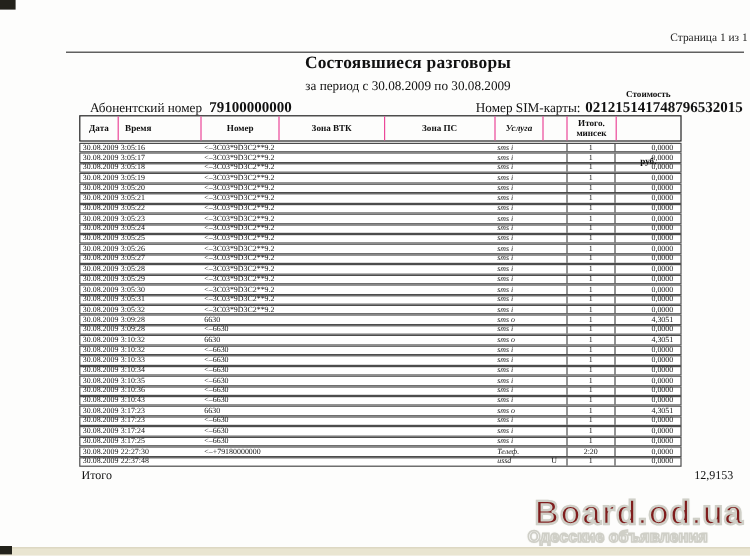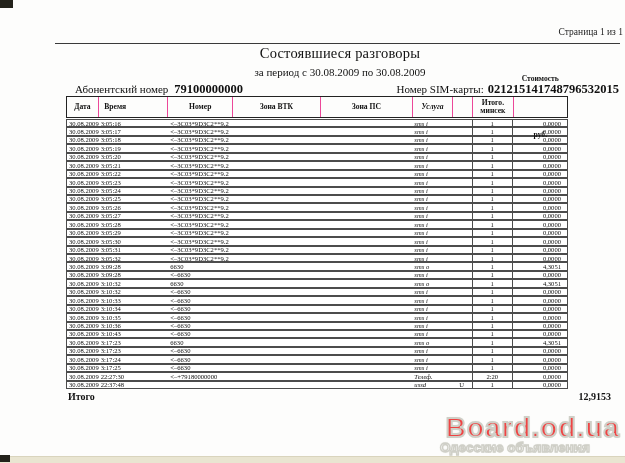--- a/index.html
+++ b/index.html
@@ -8,21 +8,21 @@
   .sheet { position:absolute; inset:0; background:#fdfdfc; }
 
   .corner-mark { position:absolute; background:#23221b; }
   .corner-tl { left:0; top:0; width:13px; height:8px; }
   .corner-bl { left:0; bottom:1px; width:10px; height:7px; }
 
   .page-num { position:absolute; top:27px; right:2px; font-size:9.5px; color:#222; }
   .top-rule { position:absolute; top:43px; left:55px; right:5px; height:1px; background:#3a3a3a; }
 
   .head-zone { position:absolute; left:60px; right:5px; text-align:center; }
-  .title { top:45px; font-size:14.5px; font-weight:normal; letter-spacing:.2px; }
+  .title { top:45px; font-size:14.5px; font-weight:bold; letter-spacing:.2px; }
   .subtitle { top:66px; font-size:11px; }
 
   .acct-row { position:absolute; top:82px; left:75px; right:6px; display:flex; justify-content:space-between; align-items:baseline; font-size:11px; }
   .acct-row b { font-size:12.5px; }
   .acct-left b { margin-left:6px; }
   .acct-right b { margin-left:4px; }
 
   .calltable { position:absolute; left:66px; top:96px; width:502px; }
   .thead { display:flex; border:1px solid #222; height:22px; }
   .hcell { display:flex; flex-direction:column; justify-content:center; text-align:center; font-weight:bold; font-size:7.6px; line-height:8px; height:100%; }
@@ -37,24 +37,24 @@
   .c6 { width:24px; }  .c7 { width:48px; }  .c8 { width:65px;gap:48px; }
 
   .bcell.c0 { padding-left:2px; }
   .bcell.c1 { padding-left:2px; }
   .bcell.c2 { padding-left:2px; }
   .bcell.c5 { padding-left:3px; }
   .bcell.c6 { text-align:center; }
   .bcell.c7 { text-align:center; border-left:1px solid #4c4c4c; }
   .bcell.c8 { text-align:right; padding-right:6px; border-left:1px solid #4c4c4c; }
 
-  .total-row { position:absolute; top:391px; left:68px; right:14px; display:flex; justify-content:space-between; font-weight:bold; font-size:10px; }
+  .total-row { position:absolute; top:391px; left:68px; right:14px; display:flex; justify-content:space-between; font-weight:normal; font-size:10px; }
 
   .watermark { position:absolute; right:5px; bottom:8px; text-align:center; font-family:"Liberation Sans", sans-serif; font-weight:bold; }
-  .wm1 { font-size:28px; line-height:26px; color:#ef4444; -webkit-text-stroke:2px #cfcfc7; text-shadow:0 0 2px #d8d8d0; letter-spacing:1px;padding-left:36px; }
+  .wm1 { font-size:28px; line-height:26px; color:#7f1d1d; -webkit-text-stroke:2px #cfcfc7; text-shadow:0 0 2px #d8d8d0; letter-spacing:1px;padding-left:36px; }
   .wm2 { font-size:13.5px; line-height:14px; color:#ffffff; -webkit-text-stroke:1.4px #cfcfc7; text-shadow:0 0 2px #d8d8d0; }
 
   .bottom-strip { position:absolute; left:0; right:0; bottom:0; height:7px; background:#e9e5d1; border-top:1px solid #d9d4bd; }
 </style>
 </head>
 <body>
 
 <div class="sheet">
 
   <div class="corner-mark corner-tl"></div>

